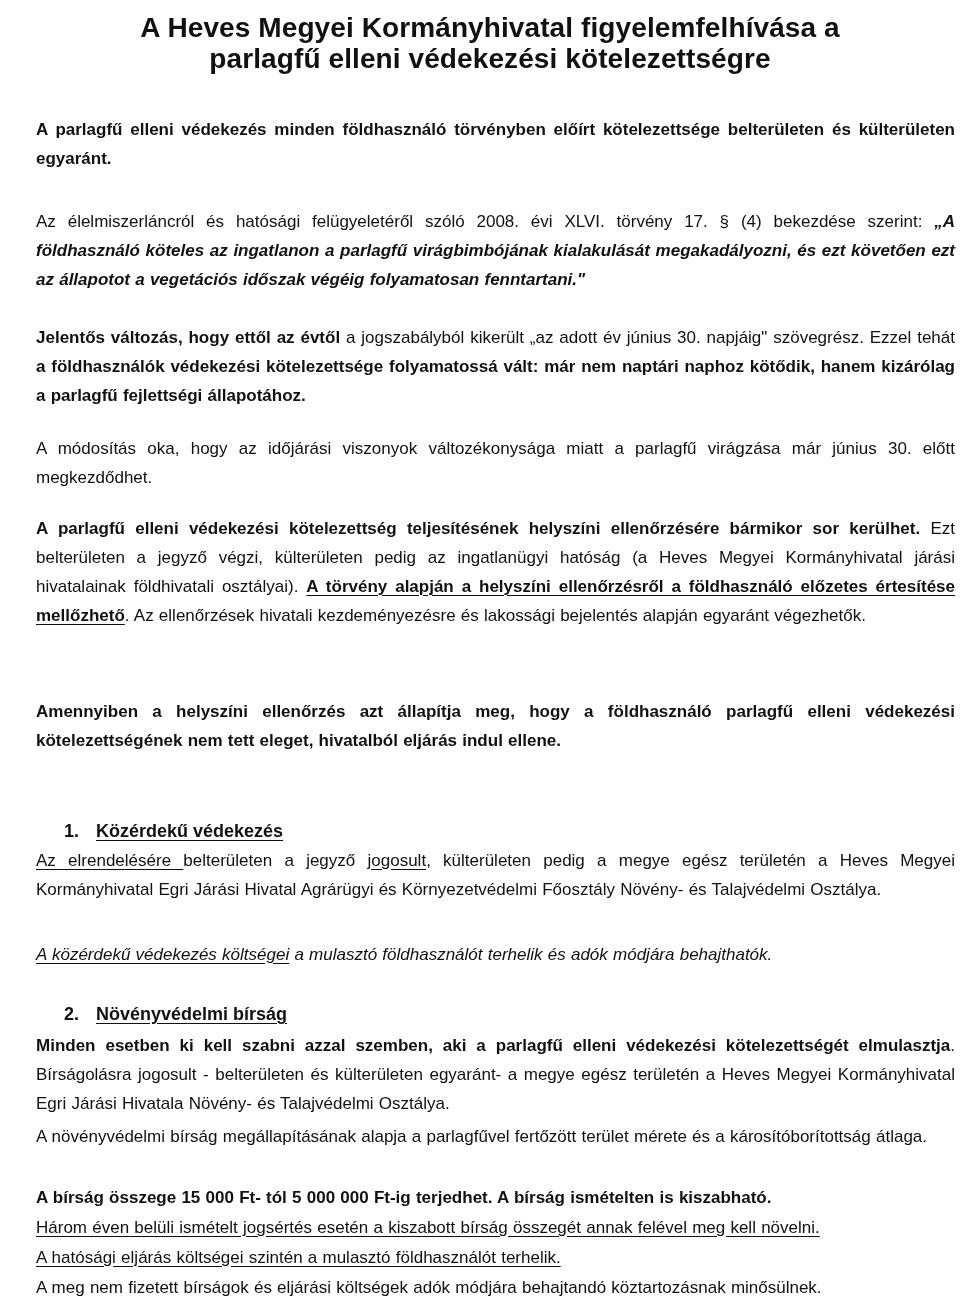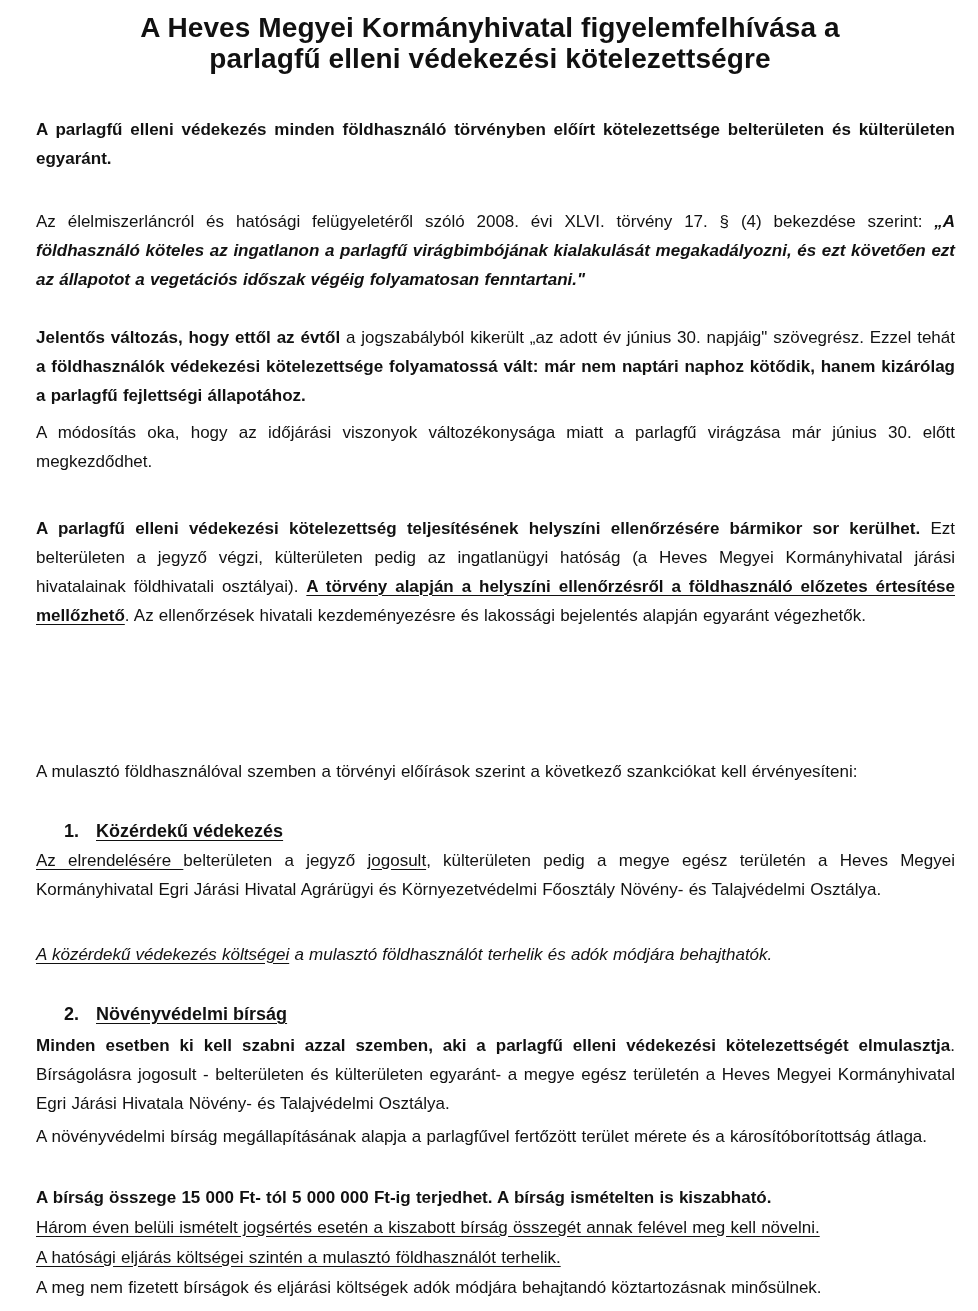--- a/index.html
+++ b/index.html
@@ -39,28 +39,28 @@
   <div class="p lead" style="top:115px;">A parlagfű elleni védekezés minden földhasználó törvényben előírt kötelezettsége belterületen és külterületen egyaránt.</div>
 
   <div class="p" style="top:207px;">
     <span>Az élelmiszerláncról és hatósági felügyeletéről szóló 2008. évi XLVI. törvény 17. § (4) bekezdése szerint: </span><span class="bi">„A földhasználó köteles az ingatlanon a parlagfű virágbimbójának kialakulását megakadályozni, és ezt követően ezt az állapotot a vegetációs időszak végéig folyamatosan fenntartani."</span>
   </div>
 
   <div class="p" style="top:323px;">
     <span class="b">Jelentős változás, hogy ettől az évtől</span><span> a jogszabályból kikerült „az adott év június 30. napjáig" szövegrész. Ezzel tehát </span><span class="b">a földhasználók védekezési kötelezettsége folyamatossá vált: már nem naptári naphoz kötődik, hanem kizárólag a parlagfű fejlettségi állapotához.</span>
   </div>
 
-  <div class="p" style="top:418px;">A módosítás oka, hogy az időjárási viszonyok változékonysága miatt a parlagfű virágzása már június 30. előtt megkezdődhet.</div>
+  <div class="p" style="top:434px;">A módosítás oka, hogy az időjárási viszonyok változékonysága miatt a parlagfű virágzása már június 30. előtt megkezdődhet.</div>
 
   <div class="p" style="top:514px;">
     <span class="b">A parlagfű elleni védekezési kötelezettség teljesítésének helyszíni ellenőrzésére bármikor sor kerülhet.</span><span> Ezt belterületen a jegyző végzi, külterületen pedig az ingatlanügyi hatóság (a Heves Megyei Kormányhivatal járási hivatalainak földhivatali osztályai). </span><span class="b" style="text-decoration: underline; text-decoration-thickness: 1px; text-underline-offset: 3px;">A törvény alapján a helyszíni ellenőrzésről a földhasználó előzetes értesítése mellőzhető</span><span>. Az ellenőrzések hivatali kezdeményezésre és lakossági bejelentés alapján egyaránt végezhetők.</span>
   </div>
 
+  <div class="p lead" style="top:697px;">Amennyiben a helyszíni ellenőrzés azt állapítja meg, hogy a földhasználó parlagfű elleni védekezési kötelezettségének nem tett eleget, hivatalból eljárás indul ellene.</div>
 
-  <div class="p" style="top:757px;">A mulasztó földhasználóval szemben a törvényi előírások szerint a következő szankciókat kell érvényesíteni:</div>
 
   <div class="listhead" style="top:817px;">
     <span class="num">1.</span><span class="u">Közérdekű védekezés</span>
   </div>
 
   <div class="p" style="top:846px;">
     <span class="u">Az elrendelésére </span><span>belterületen a jegyző </span><span class="u">jogosult</span><span>, külterületen pedig a megye egész területén a Heves Megyei Kormányhivatal Egri Járási Hivatal Agrárügyi és Környezetvédelmi Főosztály Növény- és Talajvédelmi Osztálya.</span>
   </div>
 
   <div class="p" style="top:940px;font-style:italic;">

